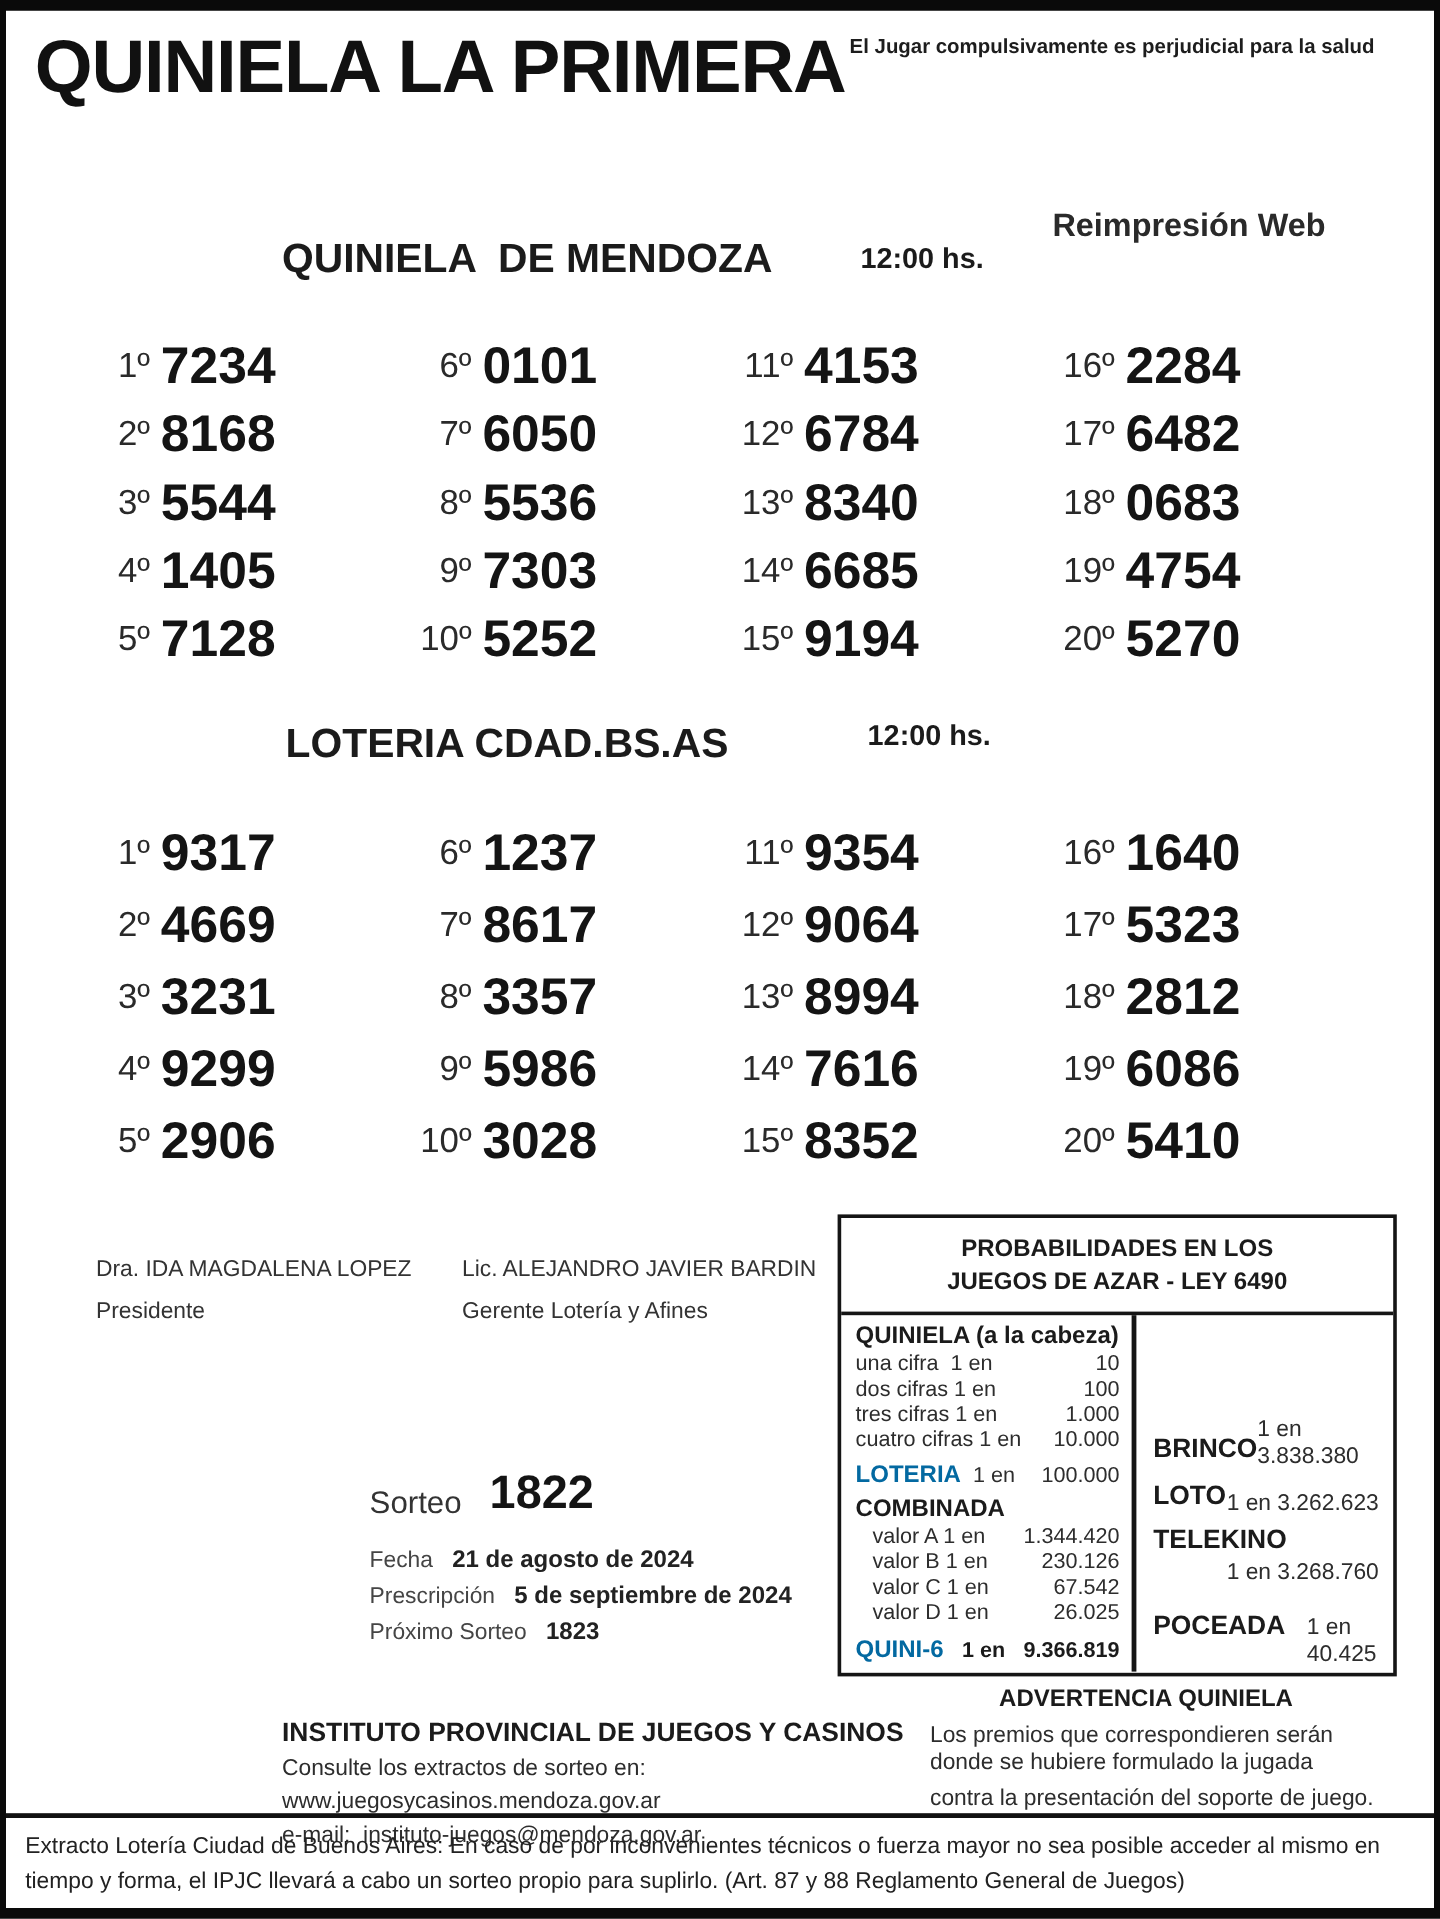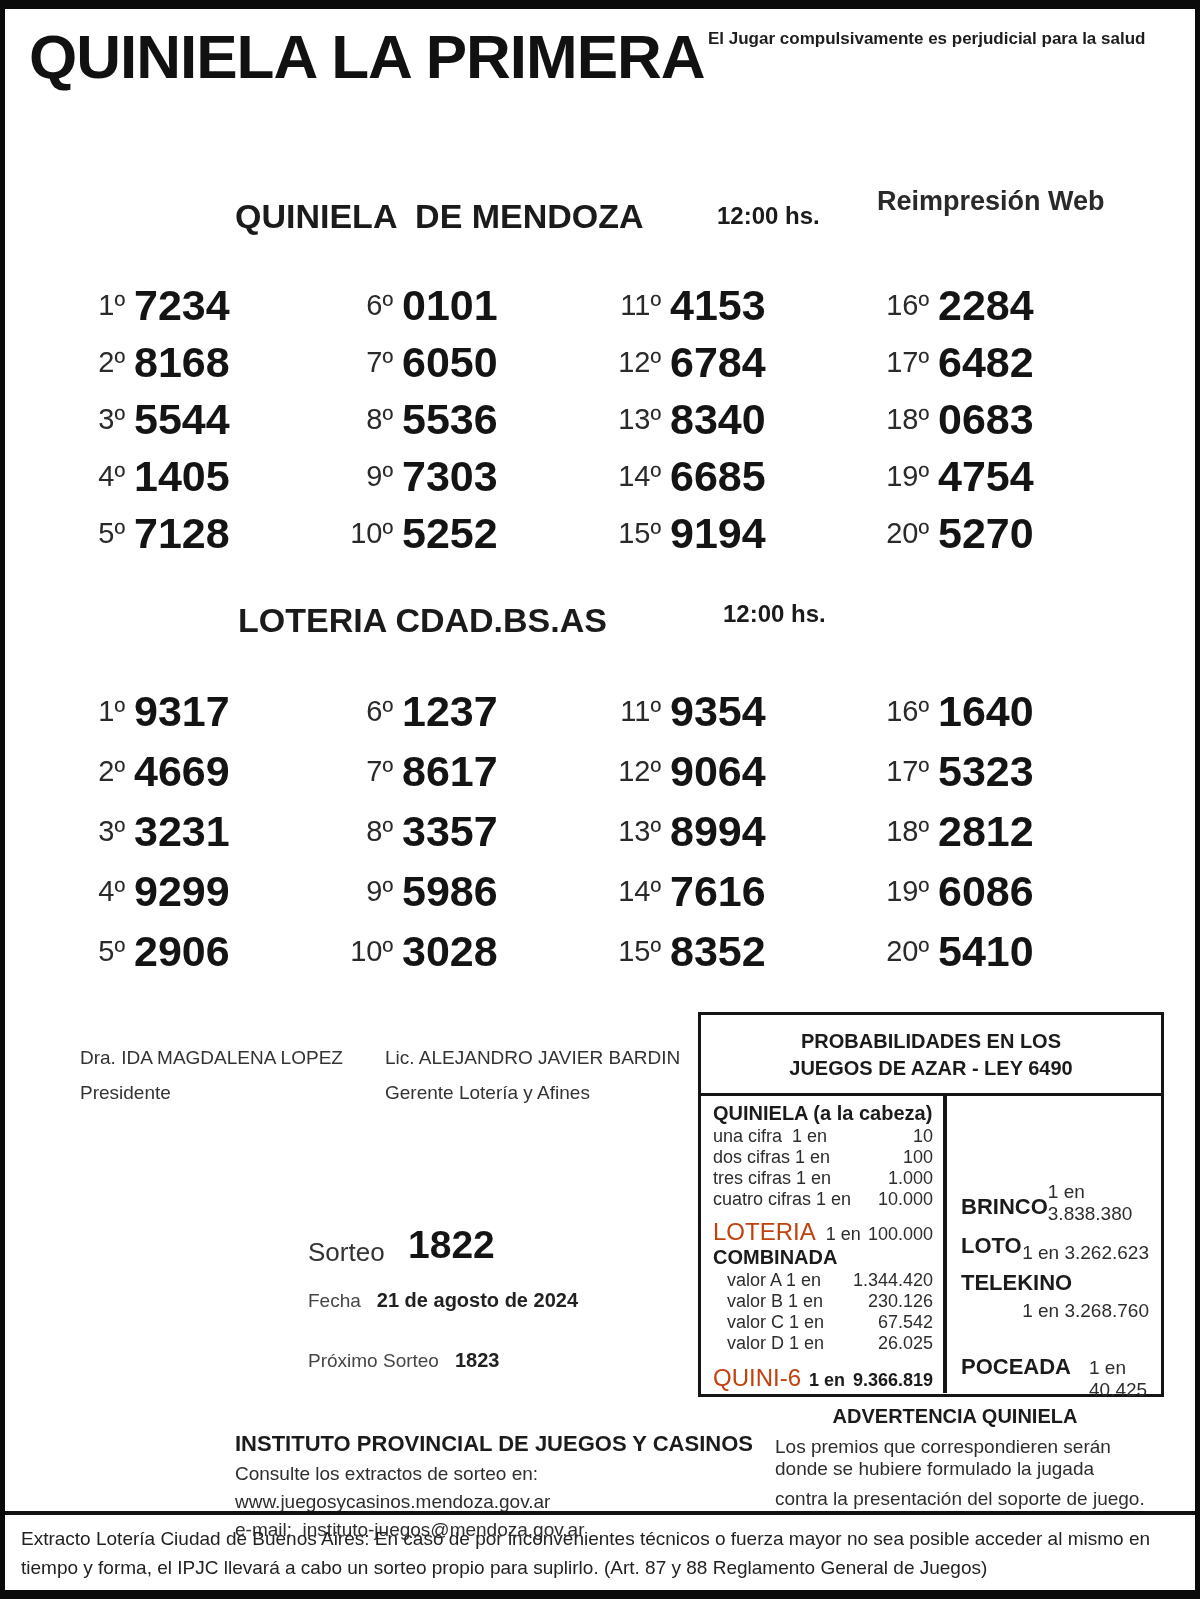--- a/index.html
+++ b/index.html
@@ -11,21 +11,21 @@
     overflow:hidden;
   }
   .abs { position:absolute; }
   .pre { white-space:pre; }
 
   .main-title { left:24px; top:12px; font-size:62px; font-weight:700; letter-spacing:-1px; color:#111; }
   .health-warning { left:703px; top:20px; width:470px; font-size:17px; font-weight:700; color:#1d1d1d; }
 
   .section-title { font-size:34px; font-weight:700; color:#1b1b1b; }
   .section-time { font-size:24px; font-weight:700; color:#1b1b1b; }
-  .reprint { left:872px; top:164px; font-size:27px; font-weight:700; color:#2a2a2a;margin-top:13px; }
+  .reprint { left:872px; top:164px; font-size:27px; font-weight:700; color:#2a2a2a; }
 
   .results-grid {
     display:grid; grid-auto-flow:column;
     grid-template-columns:repeat(4,268px);
   }
   .grid-mendoza { left:70px; top:268px; grid-template-rows:repeat(5,57px); }
   .grid-bsas   { left:70px; top:672px; grid-template-rows:repeat(5,60px); }
   .cell { display:flex; align-items:center; }
   .pos { width:50px; text-align:right; margin-right:9px; font-size:29px; color:#2a2a2a; }
   .num { font-size:43px; font-weight:700; color:#141414; }
@@ -37,33 +37,33 @@
   .prob-box { left:693px; top:1003px; width:466px; height:385px; border:3px solid #151515; }
   .prob-head { border-bottom:3px solid #151515; text-align:center; padding:13px 0 11px;
                font-size:20px; font-weight:700; color:#1b1b1b; line-height:27px; }
   .prob-body { display:flex; height:297px; }
   .prob-left { width:246px; border-right:4px solid #151515; padding:6px 10px 0 12px; }
   .prob-right { flex:1; padding:0 12px 0 14px; }
   .pl-title { font-size:20px; font-weight:700; color:#1b1b1b; height:24px; }
   .pl-row { display:flex; justify-content:space-between; font-size:18px; line-height:21px; color:#2d2d2d; }
   .pl-row-indent { padding-left:14px; }
   .pl-game { display:flex; justify-content:space-between; font-size:18px; color:#2d2d2d; }
-  .pl-game .g-name { font-size:24px; font-weight:400; color:#c2410c; }
+  .pl-game .g-name { font-size:20px; font-weight:700; color:#0369a1; }
   .row-loteria { margin-top:8px; height:24px; align-items:baseline; }
   .row-combinada { margin-top:4px; height:24px; }
   .row-quini { margin-top:10px; align-items:baseline; }
   .row-quini .g-mid, .row-quini .g-val { font-weight:700; color:#1b1b1b; }
   .pg-row { display:flex; justify-content:space-between; align-items:flex-end; }
   .pg-name { font-size:22px; font-weight:700; color:#1b1b1b; }
   .pg-val { font-size:19px; color:#2d2d2d; transform:translateY(5px); }
   .pg-brinco { margin-top:80px; }
   .pg-loto { margin-top:13px; }
   .pg-telekino { margin-top:11px; }
   .pg-telekino-val { text-align:right; font-size:19px; color:#2d2d2d; margin-top:4px; }
-  .pg-poceada { margin-top:32px; display:flex; align-items:baseline; justify-content:flex-end; }
+  .pg-poceada { margin-top:20px; display:flex; align-items:baseline; justify-content:flex-end; }
   .pg-poceada .pg-val { transform:none; margin-left:18px; }
 
   .sorteo-label { left:303px; top:1228px; font-size:26px; color:#333; }
   .sorteo-number { left:403px; top:1214px; font-size:39px; font-weight:700; color:#141414; }
   .info-row { left:303px; display:flex; align-items:baseline; }
   .info-label { font-size:19px; color:#454545; }
   .info-value { font-size:20px; font-weight:700; color:#222; margin-left:16px; }
 
   .institute { left:230px; top:1422px; }
   .inst-name { font-size:22px; font-weight:700; color:#1b1b1b; }
@@ -339,20 +339,24 @@
       </div>
     </div>
   </div>
 
   <div class="abs sorteo-label">Sorteo</div>
   <div class="abs sorteo-number">1822</div>
   <div class="abs info-row" style="top:1280px;">
     <span class="info-label">Fecha</span>
     <span class="info-value">21 de agosto de 2024</span>
   </div>
+  <div class="abs info-row" style="top:1310px;">
+    <span class="info-label">Prescripción</span>
+    <span class="info-value">5 de septiembre de 2024</span>
+  </div>
   <div class="abs info-row" style="top:1340px;">
     <span class="info-label">Próximo Sorteo</span>
     <span class="info-value">1823</span>
   </div>
 
   <div class="abs institute">
     <div class="inst-name">INSTITUTO PROVINCIAL DE JUEGOS Y CASINOS</div>
     <div class="inst-line">Consulte los extractos de sorteo en:</div>
     <div class="inst-line">www.juegosycasinos.mendoza.gov.ar</div>
     <div class="inst-line pre">e-mail:  instituto-juegos@mendoza.gov.ar</div>

